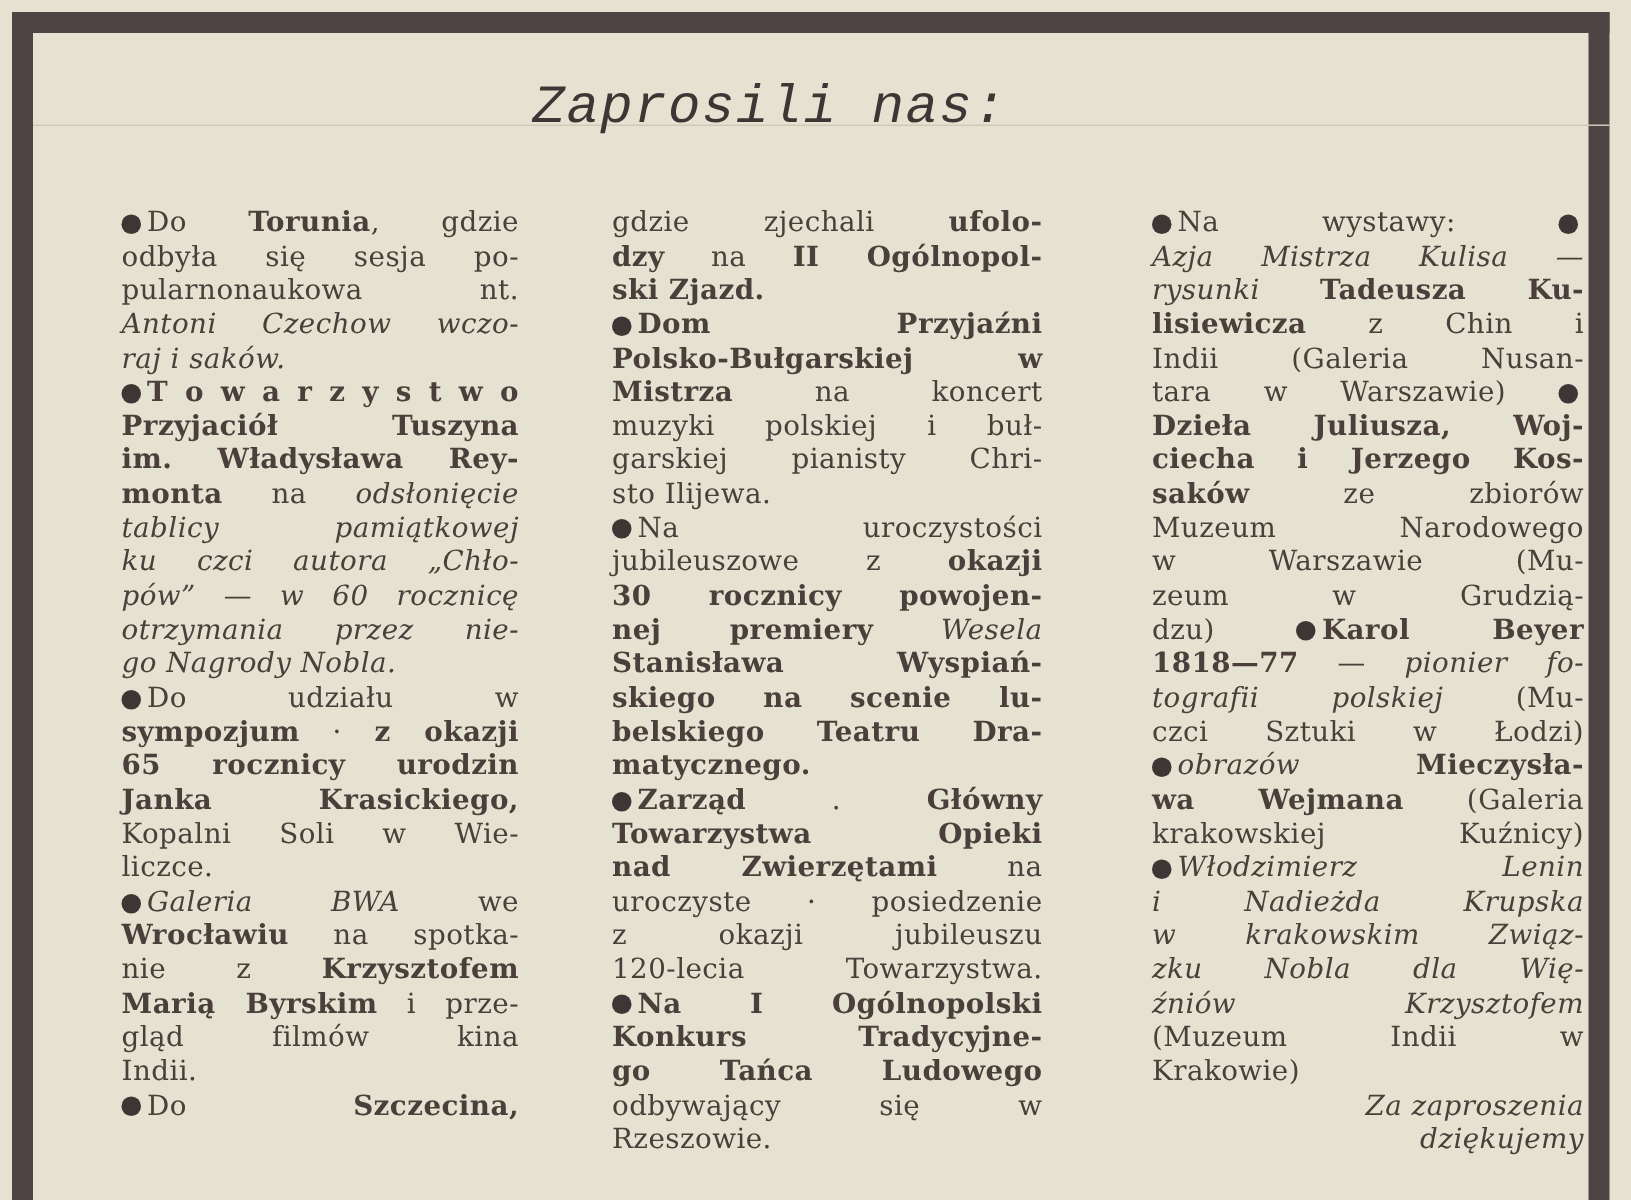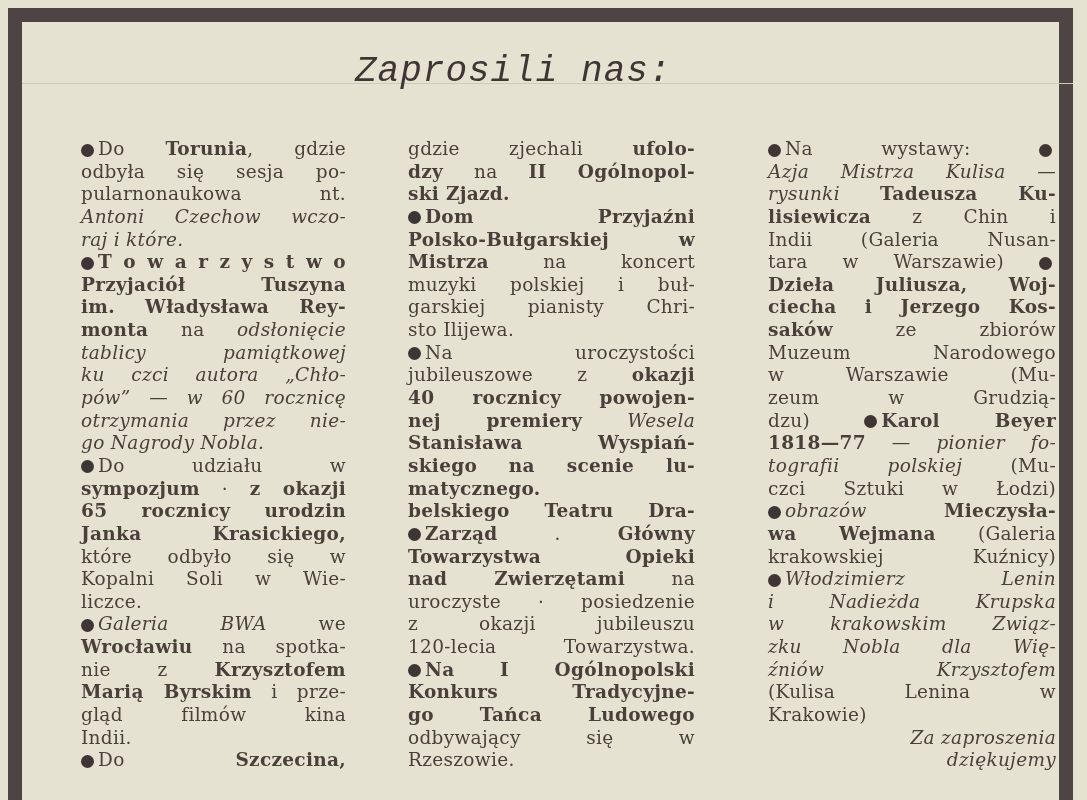--- a/index.html
+++ b/index.html
@@ -51,35 +51,34 @@
 <div class="frame"></div>
 <div class="rule"></div>
 
 <div class="title">Zaprosili nas:</div>
 
 <div class="col col1">
     <span class="ln"><span class="dot"></span><span>Do </span><span class="b">Torunia</span><span>, gdzie</span></span>
     <span class="ln"><span>odbyła się sesja po-</span></span>
     <span class="ln"><span>pularnonaukowa nt.</span></span>
     <span class="ln"><span class="i">Antoni Czechow wczo-</span></span>
-    <span class="ln last"><span class="i">raj i które.</span></span>
+    <span class="ln last"><span class="i">raj i saków.</span></span>
     <span class="ln"><span class="dot"></span><span class="b">T o w a r z y s t w o</span></span>
     <span class="ln"><span class="b">Przyjaciół Tuszyna</span></span>
     <span class="ln"><span class="b">im. Władysława Rey-</span></span>
     <span class="ln"><span class="b">monta</span><span> na </span><span class="i">odsłonięcie</span></span>
     <span class="ln"><span class="i">tablicy pamiątkowej</span></span>
     <span class="ln"><span class="i">ku czci autora „Chło-</span></span>
     <span class="ln"><span class="i">pów” — w 60 rocznicę</span></span>
     <span class="ln"><span class="i">otrzymania przez nie-</span></span>
     <span class="ln last"><span class="i">go Nagrody Nobla.</span></span>
     <span class="ln"><span class="dot"></span><span>Do udziału w</span></span>
     <span class="ln"><span class="b">sympozjum</span><span> · </span><span class="b">z okazji</span></span>
     <span class="ln"><span class="b">65 rocznicy urodzin</span></span>
     <span class="ln"><span class="b">Janka Krasickiego,</span></span>
-    <span class="ln"><span>które odbyło się w</span></span>
     <span class="ln"><span>Kopalni Soli w Wie-</span></span>
     <span class="ln last"><span>liczce.</span></span>
     <span class="ln"><span class="dot"></span><span class="i">Galeria BWA</span><span> we</span></span>
     <span class="ln"><span class="b">Wrocławiu</span><span> na spotka-</span></span>
     <span class="ln"><span>nie z </span><span class="b">Krzysztofem</span></span>
     <span class="ln"><span class="b">Marią Byrskim</span><span> i prze-</span></span>
     <span class="ln"><span>gląd filmów kina</span></span>
     <span class="ln last"><span>Indii.</span></span>
     <span class="ln"><span class="dot"></span><span>Do </span><span class="b">Szczecina,</span></span>
   </div>
@@ -88,26 +87,26 @@
     <span class="ln"><span class="b">dzy</span><span> na </span><span class="b">II Ogólnopol-</span></span>
     <span class="ln last"><span class="b">ski Zjazd.</span></span>
     <span class="ln"><span class="dot"></span><span class="b">Dom Przyjaźni</span></span>
     <span class="ln"><span class="b">Polsko-Bułgarskiej w</span></span>
     <span class="ln"><span class="b">Mistrza</span><span> na koncert</span></span>
     <span class="ln"><span>muzyki polskiej i buł-</span></span>
     <span class="ln"><span>garskiej pianisty Chri-</span></span>
     <span class="ln last"><span>sto Ilijewa.</span></span>
     <span class="ln"><span class="dot"></span><span>Na uroczystości</span></span>
     <span class="ln"><span>jubileuszowe z </span><span class="b">okazji</span></span>
-    <span class="ln"><span class="b">40 rocznicy powojen-</span></span>
+    <span class="ln"><span class="b">30 rocznicy powojen-</span></span>
     <span class="ln"><span class="b">nej premiery</span><span> </span><span class="i">Wesela</span></span>
     <span class="ln"><span class="b">Stanisława Wyspiań-</span></span>
     <span class="ln"><span class="b">skiego na scenie lu-</span></span>
+    <span class="ln"><span class="b">belskiego Teatru Dra-</span></span>
     <span class="ln last"><span class="b">matycznego.</span></span>
-    <span class="ln"><span class="b">belskiego Teatru Dra-</span></span>
     <span class="ln"><span class="dot"></span><span class="b">Zarząd</span><span> . </span><span class="b">Główny</span></span>
     <span class="ln"><span class="b">Towarzystwa Opieki</span></span>
     <span class="ln"><span class="b">nad Zwierzętami</span><span> na</span></span>
     <span class="ln"><span>uroczyste · posiedzenie</span></span>
     <span class="ln"><span>z okazji jubileuszu</span></span>
     <span class="ln"><span>120-lecia Towarzystwa.</span></span>
     <span class="ln"><span class="dot"></span><span class="b">Na I Ogólnopolski</span></span>
     <span class="ln"><span class="b">Konkurs Tradycyjne-</span></span>
     <span class="ln"><span class="b">go Tańca Ludowego</span></span>
     <span class="ln"><span>odbywający się w</span></span>
@@ -131,17 +130,17 @@
     <span class="ln"><span class="i">tografii polskiej</span><span> (Mu-</span></span>
     <span class="ln"><span>czci Sztuki w Łodzi)</span></span>
     <span class="ln"><span class="dot"></span><span class="i">obrazów</span><span> </span><span class="b">Mieczysła-</span></span>
     <span class="ln"><span class="b">wa Wejmana</span><span> (Galeria</span></span>
     <span class="ln"><span>krakowskiej Kuźnicy)</span></span>
     <span class="ln"><span class="dot"></span><span class="i">Włodzimierz Lenin</span></span>
     <span class="ln"><span class="i">i Nadieżda Krupska</span></span>
     <span class="ln"><span class="i">w krakowskim Związ-</span></span>
     <span class="ln"><span class="i">zku Nobla dla Wię-</span></span>
     <span class="ln"><span class="i">źniów Krzysztofem</span></span>
-    <span class="ln"><span>(Kulisa Lenina w</span></span>
+    <span class="ln"><span>(Muzeum Indii w</span></span>
     <span class="ln last"><span>Krakowie)</span></span>
     <span class="ln right"><span class="i">Za zaproszenia</span></span>
     <span class="ln right"><span class="i">dziękujemy</span></span>
   </div>
 
 </body></html>

